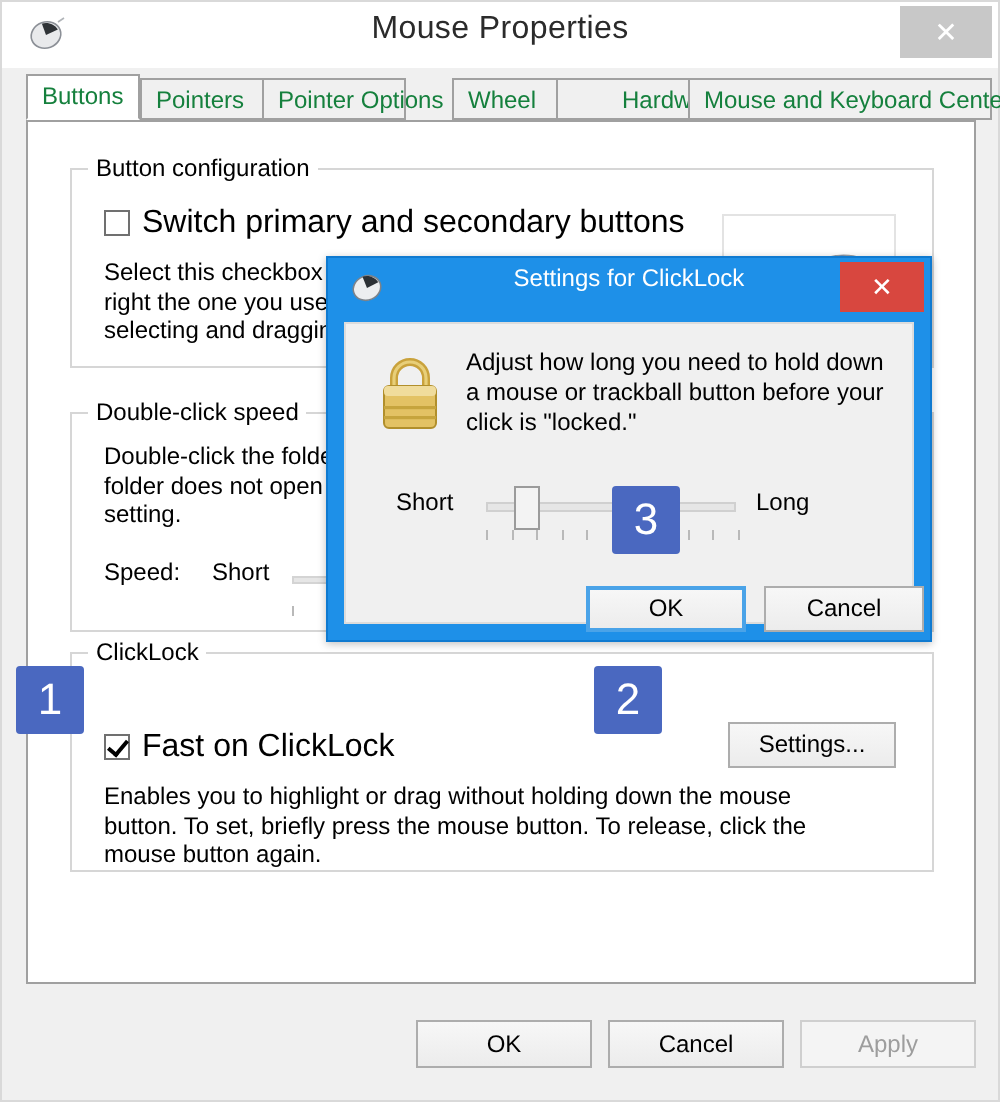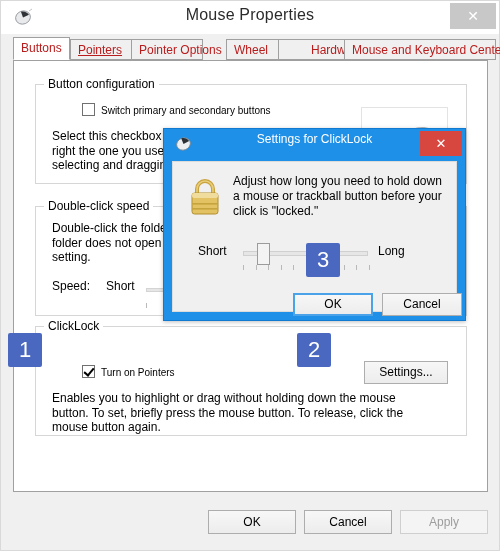--- a/index.html
+++ b/index.html
@@ -54,21 +54,21 @@
   }
   .tab {
     position: absolute; top: 0;
     height: 21px;
     line-height: 21px;
     padding: 0 7px;
     box-sizing: border-box;
     font-size: 12px;
     background: #f0f0f0;
     border: 1px solid #a0a0a0;
-    color: #b91c1c;
+    color: #15803d;
     white-space: nowrap;
   }
   .tab.active {
     background: #ffffff;
     border-bottom-color: #ffffff;
     height: 23px;
     line-height: 21px;
     z-index: 5;
   }
 
@@ -120,23 +120,22 @@
     content: "";
     position: absolute;
     left: 3px; top: 0px;
     width: 4px; height: 8px;
     border: solid #000;
     border-width: 0 2px 2px 0;
     transform: rotate(40deg);
   }
   .cbx-row {
     position: absolute;
-    font-size: 10px;
+    font-size: 16px;
     white-space: nowrap;
-    margin-left: 30px;
   }
   .cbx-row span.lbl { margin-left: 6px; }
 
   
   #mouse-image-panel {
     position: absolute;
     right: 18px; top: 22px;
     width: 87px; height: 75px;
     background: #ffffff;
     border: 1px solid #e3e3e3;
@@ -291,21 +290,21 @@
       <ellipse cx="10" cy="9.5" rx="7.5" ry="6.5" fill="#e9eaec" stroke="#8c9097" stroke-width="0.8" transform="rotate(-20 10 9.5)"></ellipse>
       <path d="M10 3.5 C13 3.5 16 6 16.5 9 L10 9.5 Z" fill="#2f3337" transform="rotate(-20 10 9.5)"></path>
       <line x1="16" y1="3" x2="19" y2="1" stroke="#b0b4b8" stroke-width="0.8"></line>
     </svg>
     <div id="titlebar-title">Mouse Properties</div>
     <div id="titlebar-close">✕</div>
   </div>
 
   <div id="tabstrip">
     <div class="tab active" style="left:0px;   top:-2px; width:57px;">Buttons</div>
-    <div class="tab" style="left:57px;  width:62px;text-decoration:underline;">Pointers</div>
+    <div class="tab" style="left:57px;  width:62px;">Pointers</div>
     <div class="tab" style="left:118px; width:72px;">Pointer Options</div>
     <div class="tab" style="left:213px; width:53px;">Wheel</div>
     <div class="tab" style="left:265px; width:67px;padding-left:32px;">Hardware</div>
     <div class="tab" style="left:331px; width:152px;">Mouse and Keyboard Center</div>
   </div>
 
   <div id="tabpage">
 
     <div class="groupbox" id="group-button-config">
       <div class="groupbox-title">Button configuration</div>
@@ -356,21 +355,21 @@
         <svg viewBox="0 0 60 62" width="60" height="62">
           <path d="M6 18 h16 l4 5 h26 v28 a2 2 0 0 1 -2 2 H8 a2 2 0 0 1 -2 -2 Z" fill="#f6d28a" stroke="#d9a93f" stroke-width="1"></path>
         </svg>
       </div>
     </div>
 
     <div class="groupbox" id="group-clicklock">
       <div class="groupbox-title">ClickLock</div>
 
       <div class="cbx-row" style="left:16px; top:38px;">
-        <span class="cbx checked"></span><span class="lbl">Turn on Pointers</span>
+        <span class="cbx checked"></span><span class="lbl">Fast on ClickLock</span>
       </div>
 
       <div class="btn" id="btn-settings">Settings...</div>
 
       <div class="desc" style="left:16px; top:64px; width:380px;">Enables you to highlight or drag without holding down the mouse button. To set, briefly press the mouse button. To release, click the mouse button again.</div>
     </div>
 
   </div>
 
   <div class="btn" id="btn-ok-main">OK</div>

